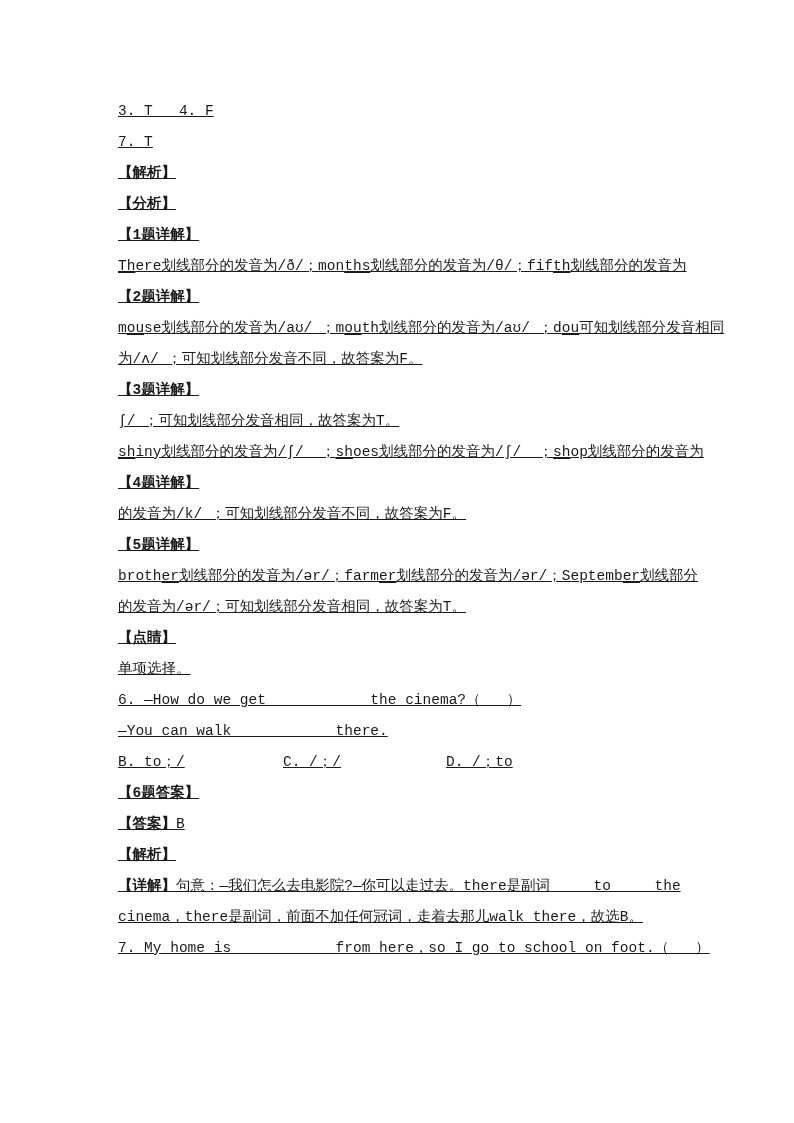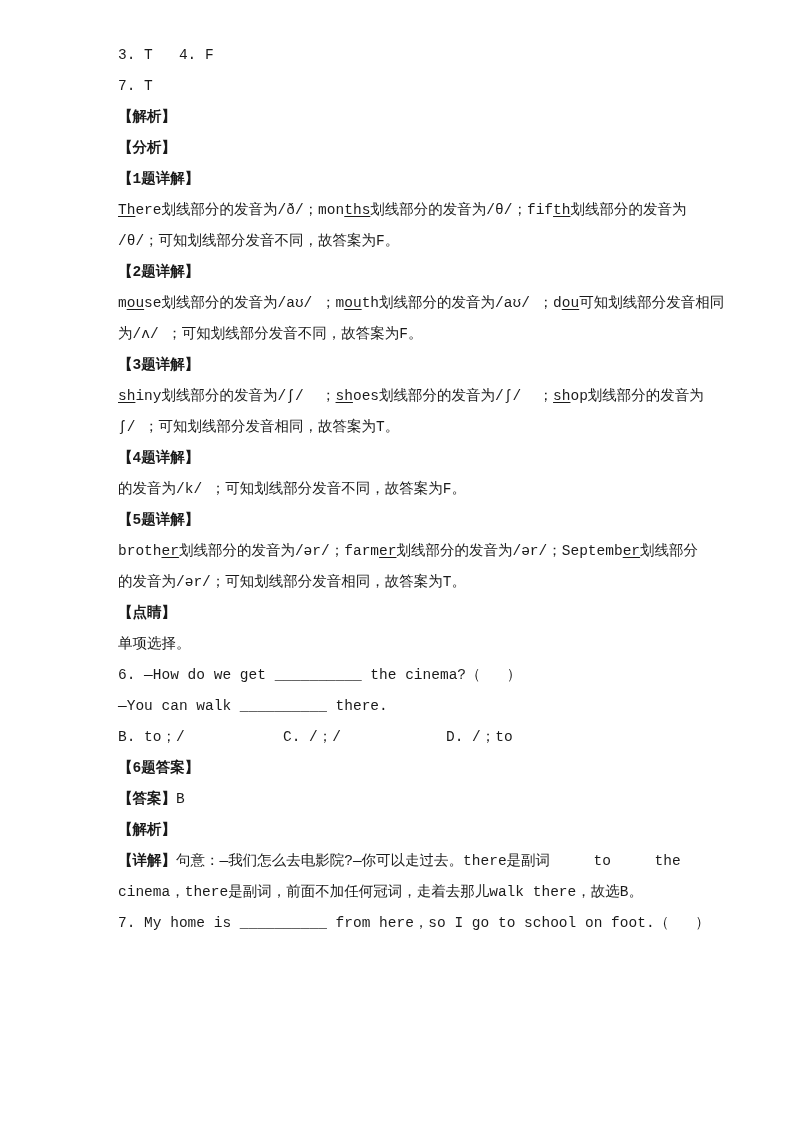--- a/index.html
+++ b/index.html
@@ -10,22 +10,23 @@
   body {
     width: 794px;
     height: 1123px;
     color: #1a1a1a;
     font-family: "Liberation Mono", "DejaVu Sans Mono", monospace;
   }
   .page {
     box-sizing: border-box;
     width: 642px;
     height: 1123px;
-    padding: 40px 96px 0 118px;
+    padding: 96px 96px 0 118px;
     background: #ffffff;
+    text-decoration: underline;
   }
   .ln {
     font-size: 14.5px;
     line-height: 31px;
     white-space: pre;
     font-family: "Liberation Mono", "DejaVu Sans Mono", monospace;
   }
   .u { text-decoration: underline; text-underline-offset: 2px; }
   .b { font-weight: 700; }
   .options {
@@ -37,27 +38,26 @@
 <body>
 
 <div class="page">
   <div id="doc-body">
       <div class="ln"><span>3. T   4. F</span></div>
       <div class="ln"><span>7. T</span></div>
       <div class="ln"><span class="b">【解析】</span></div>
       <div class="ln"><span class="b">【分析】</span></div>
       <div class="ln"><span class="b">【1题详解】</span></div>
       <div class="ln"><span class="u">Th</span><span>ere划线部分的发音为/ð/；mon</span><span class="u">ths</span><span>划线部分的发音为/θ/；fif</span><span class="u">th</span><span>划线部分的发音为</span></div>
-      <div class="ln"><span>/θ/；可知划线部分发音不同，故答案为F。</span></div>
       <div class="ln"><span class="b">【2题详解】</span></div>
       <div class="ln"><span>m</span><span class="u">ou</span><span>se划线部分的发音为/aʊ/ ；m</span><span class="u">ou</span><span>th划线部分的发音为/aʊ/ ；d</span><span class="u">ou</span><span>可知划线部分发音相同</span></div>
       <div class="ln"><span>为/ʌ/ ；可知划线部分发音不同，故答案为F。</span></div>
       <div class="ln"><span class="b">【3题详解】</span></div>
+      <div class="ln"><span>ʃ/ ；可知划线部分发音相同，故答案为T。</span></div>
       <div class="ln"><span class="u">sh</span><span>iny划线部分的发音为/ʃ/  ；</span><span class="u">sh</span><span>oes划线部分的发音为/ʃ/  ；</span><span class="u">sh</span><span>op划线部分的发音为</span></div>
-      <div class="ln"><span>ʃ/ ；可知划线部分发音相同，故答案为T。</span></div>
       <div class="ln"><span class="b">【4题详解】</span></div>
       <div class="ln"><span>的发音为/k/ ；可知划线部分发音不同，故答案为F。</span></div>
       <div class="ln"><span class="b">【5题详解】</span></div>
       <div class="ln"><span>broth</span><span class="u">er</span><span>划线部分的发音为/ər/；farm</span><span class="u">er</span><span>划线部分的发音为/ər/；Septemb</span><span class="u">er</span><span>划线部分</span></div>
       <div class="ln"><span>的发音为/ər/；可知划线部分发音相同，故答案为T。</span></div>
       <div class="ln"><span class="b">【点睛】</span></div>
       <div class="ln"><span>单项选择。</span></div>
       <div class="ln"><span>6. —How do we get __________ the cinema?（   ）</span></div>
       <div class="ln"><span>—You can walk __________ there.</span></div>
       <div class="ln options"><span>B. to；/</span><span>C. /；/</span><span>D. /；to</span></div>

